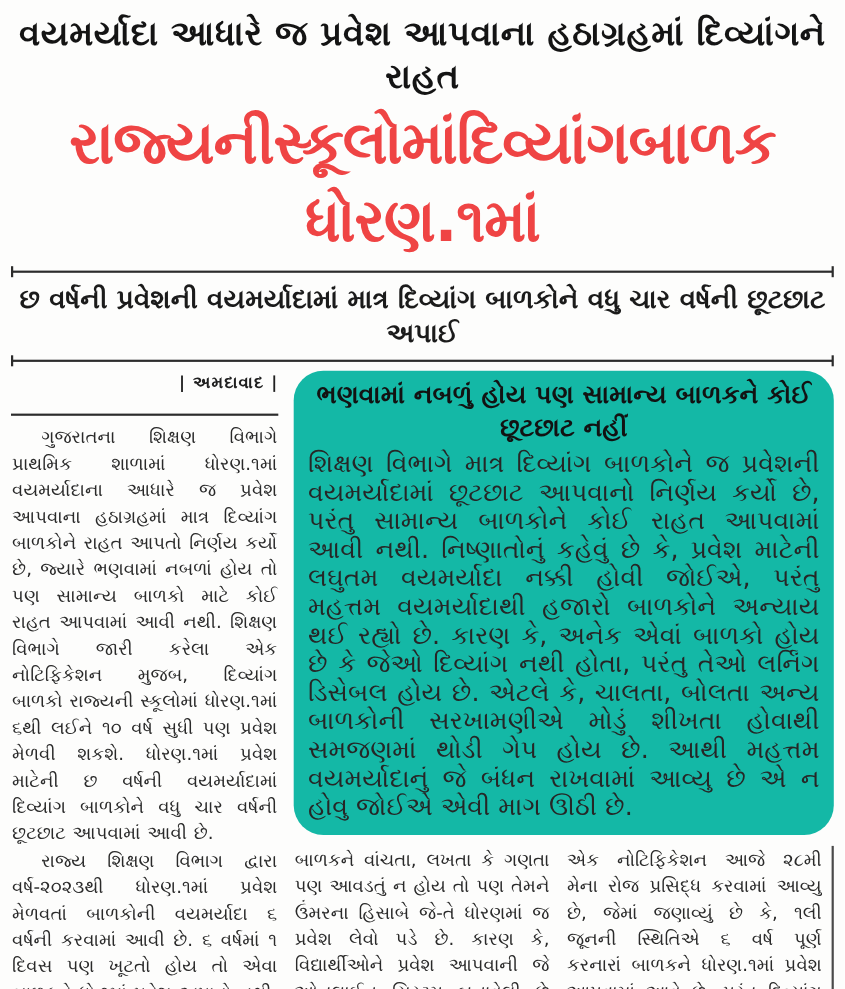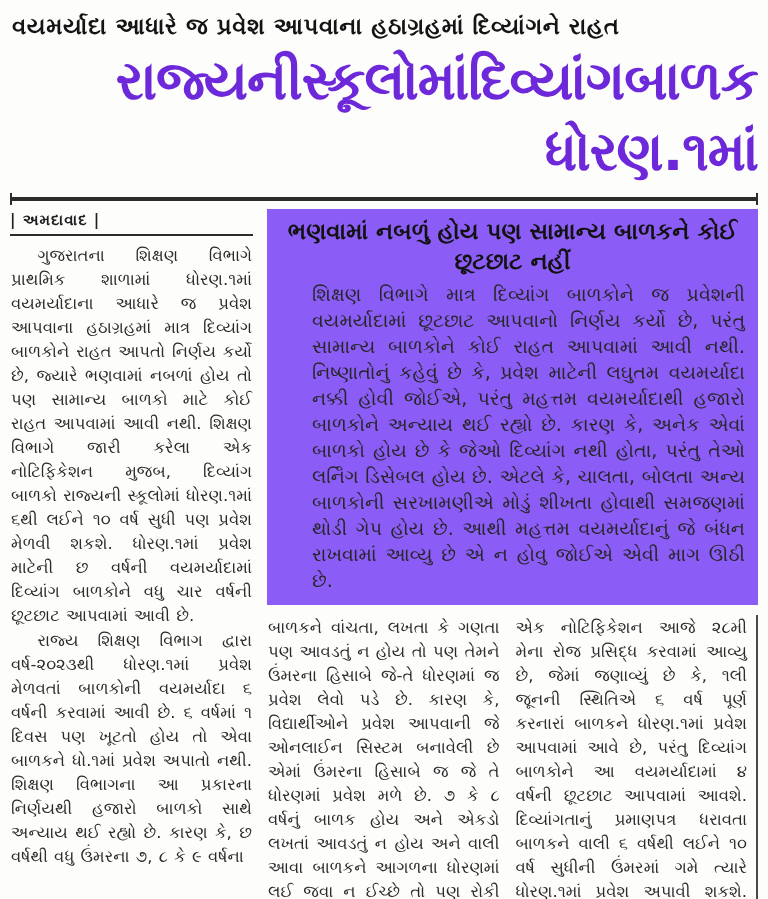--- a/index.html
+++ b/index.html
@@ -15,31 +15,32 @@
     background: #fdfdfc;
     color: #222;
     font-family: "DejaVu Sans", sans-serif;
     box-sizing: border-box;
     padding: 10px 8px 6px 8px;
     overflow: hidden;
   }
 
   
   .kicker {
-    font-size: 23px;
+    text-align: center;
+    font-size: 31px;
     font-weight: 700;
     color: #141414;
     line-height: 1.25;
     margin: 2px 4px 4px 4px;
     letter-spacing: 0.5px;
   }
   .headline {
-    text-align: right;
+    text-align: center;
     font-weight: 800;
-    color: #6d28d9;
+    color: #ef4444;
     font-size: 54px;
     line-height: 1.32;
     margin: 0 2px;
     letter-spacing: -1px;
   }
 
   
   .ticked-rule {
     position: relative;
     height: 2px;
@@ -80,25 +81,25 @@
     width: 243px;
   }
   .right-region {
     flex: 1 1 auto;
     display: flex;
     flex-direction: column;
     min-width: 0;
   }
 
   .dateline {
-    text-align: left;
+    text-align: right;
     font-size: 15px;
     font-weight: 700;
     color: #202020;
-    padding: 2px 0 5px 0;
+    padding: 2px 0 19px 0;
     letter-spacing: 1px;
   }
   .dateline-rule {
     height: 2px;
     background: #2c2c2c;
     margin-bottom: 8px;
   }
 
   .body-text {
     font-size: 16.5px;
@@ -110,38 +111,38 @@
   .body-text p {
     margin: 1px;
     text-indent: 1.6em;
   }
   .body-text p.no-indent {
     text-indent: 0;
   }
 
   
   .highlight-box {
-    background: #8b5cf6;
+    background: #14b8a6;
     padding: 8px 13px 12px 13px;
     margin-bottom: 10px;
+    border-radius: 27px;
   }
   .highlight-box .box-heading {
     font-size: 23px;
     font-weight: 800;
     color: #121212;
     text-align: center;
     line-height: 1.3;
     margin-bottom: 4px;
   }
   .highlight-box .box-body {
-    font-size: 19px;
+    font-size: 23px;
     line-height: 26px;
     text-align: justify;
     color: #262626;
-    margin-left: 32px;
   }
 
   .two-cols {
     display: flex;
     gap: 14px;
     flex: 1 1 auto;
     border-right: 2px solid #4a4a4a;
     padding-right: 8px;
   }
   .two-cols .col {
@@ -154,20 +155,21 @@
 
 <div class="page">
 
   <div class="kicker">વયમર્યાદા આધારે જ પ્રવેશ આપવાના હઠાગ્રહમાં દિવ્યાંગને રાહત</div>
 
   <div class="headline">
     <div>રાજ્યનીસ્કૂલોમાંદિવ્યાંગબાળક ધોરણ.૧માં</div>
   </div>
 
   <div class="ticked-rule"></div>
+  <div class="subtitle">છ વર્ષની પ્રવેશની વયમર્યાદામાં માત્ર દિવ્યાંગ બાળકોને વધુ ચાર વર્ષની છૂટછાટ અપાઈ</div>
   <div class="ticked-rule" style="margin-top:0;"></div>
 
   <div class="article-body">
 
     <div class="col-left">
       <div class="dateline">| અમદાવાદ |</div>
       <div class="dateline-rule"></div>
       <div class="body-text">
         <p>ગુજરાતના શિક્ષણ વિભાગે પ્રાથમિક શાળામાં ધોરણ.૧માં વયમર્યાદાના આધારે જ પ્રવેશ આપવાના હઠાગ્રહમાં માત્ર દિવ્યાંગ બાળકોને રાહત આપતો નિર્ણય કર્યો છે, જ્યારે ભણવામાં નબળાં હોય તો પણ સામાન્ય બાળકો માટે કોઈ રાહત આપવામાં આવી નથી. શિક્ષણ વિભાગે જારી કરેલા એક નોટિફિકેશન મુજબ, દિવ્યાંગ બાળકો રાજ્યની સ્કૂલોમાં ધોરણ.૧માં ૬થી લઈને ૧૦ વર્ષ સુધી પણ પ્રવેશ મેળવી શકશે. ધોરણ.૧માં પ્રવેશ માટેની છ વર્ષની વયમર્યાદામાં દિવ્યાંગ બાળકોને વધુ ચાર વર્ષની છૂટછાટ આપવામાં આવી છે.</p>
         <p>રાજ્ય શિક્ષણ વિભાગ દ્વારા વર્ષ-૨૦૨૩થી ધોરણ.૧માં પ્રવેશ મેળવતાં બાળકોની વયમર્યાદા ૬ વર્ષની કરવામાં આવી છે. ૬ વર્ષમાં ૧ દિવસ પણ ખૂટતો હોય તો એવા બાળકને ધો.૧માં પ્રવેશ અપાતો નથી. શિક્ષણ વિભાગના આ પ્રકારના નિર્ણયથી હજારો બાળકો સાથે અન્યાય થઈ રહ્યો છે. કારણ કે, છ વર્ષથી વધુ ઉંમરના ૭, ૮ કે ૯ વર્ષના</p>

